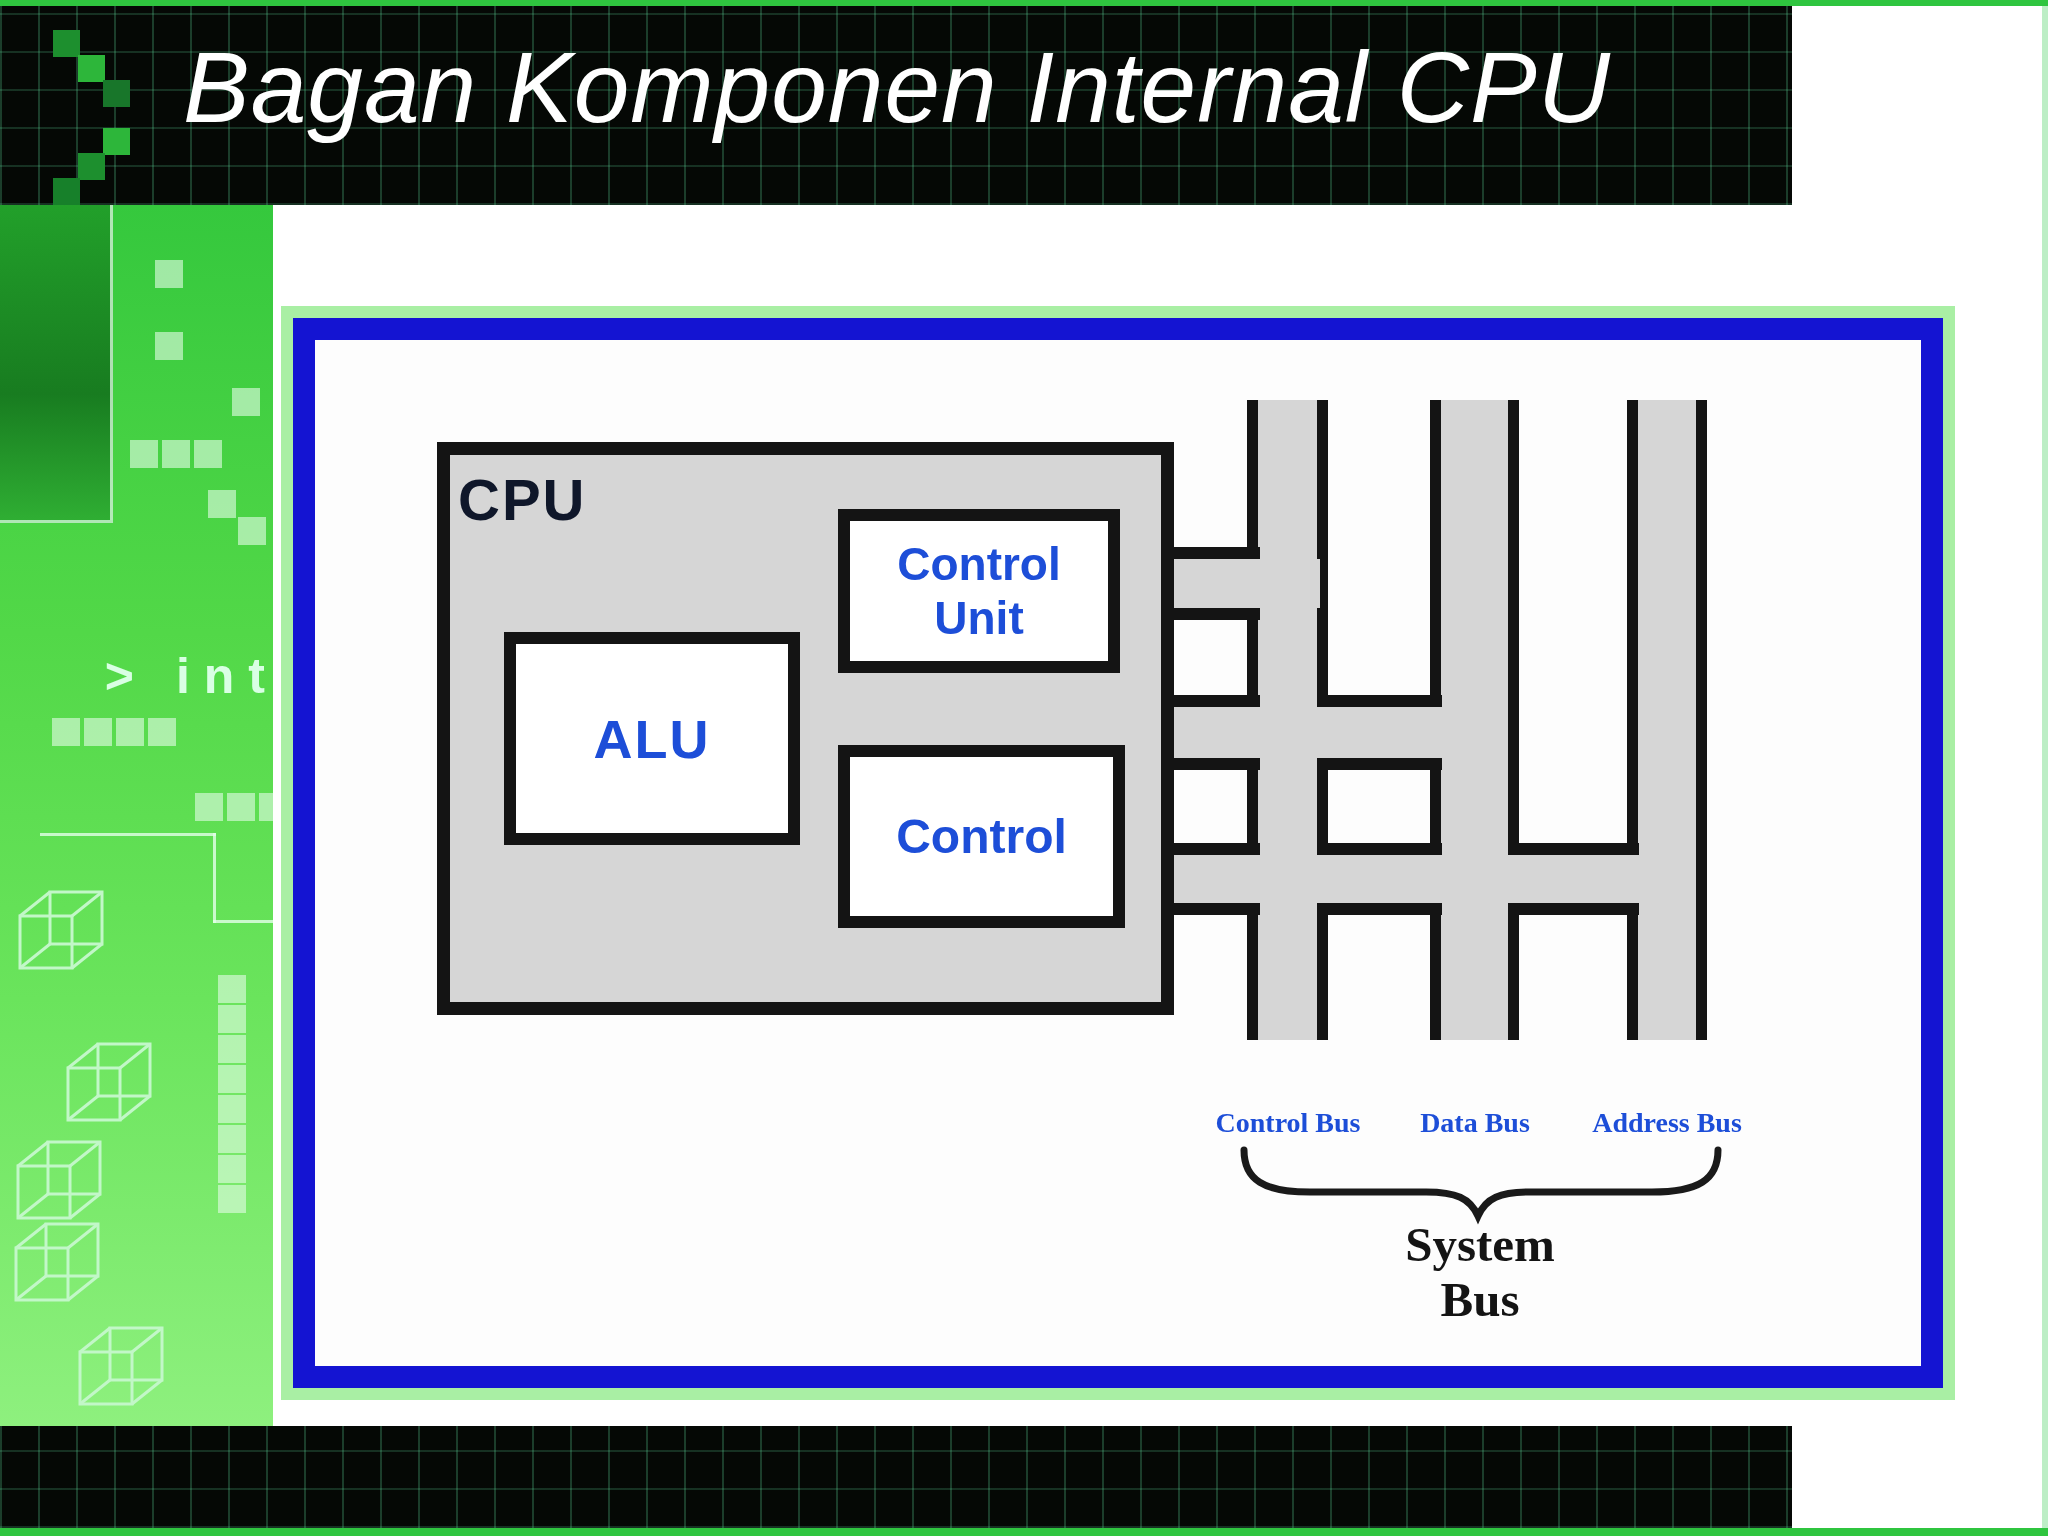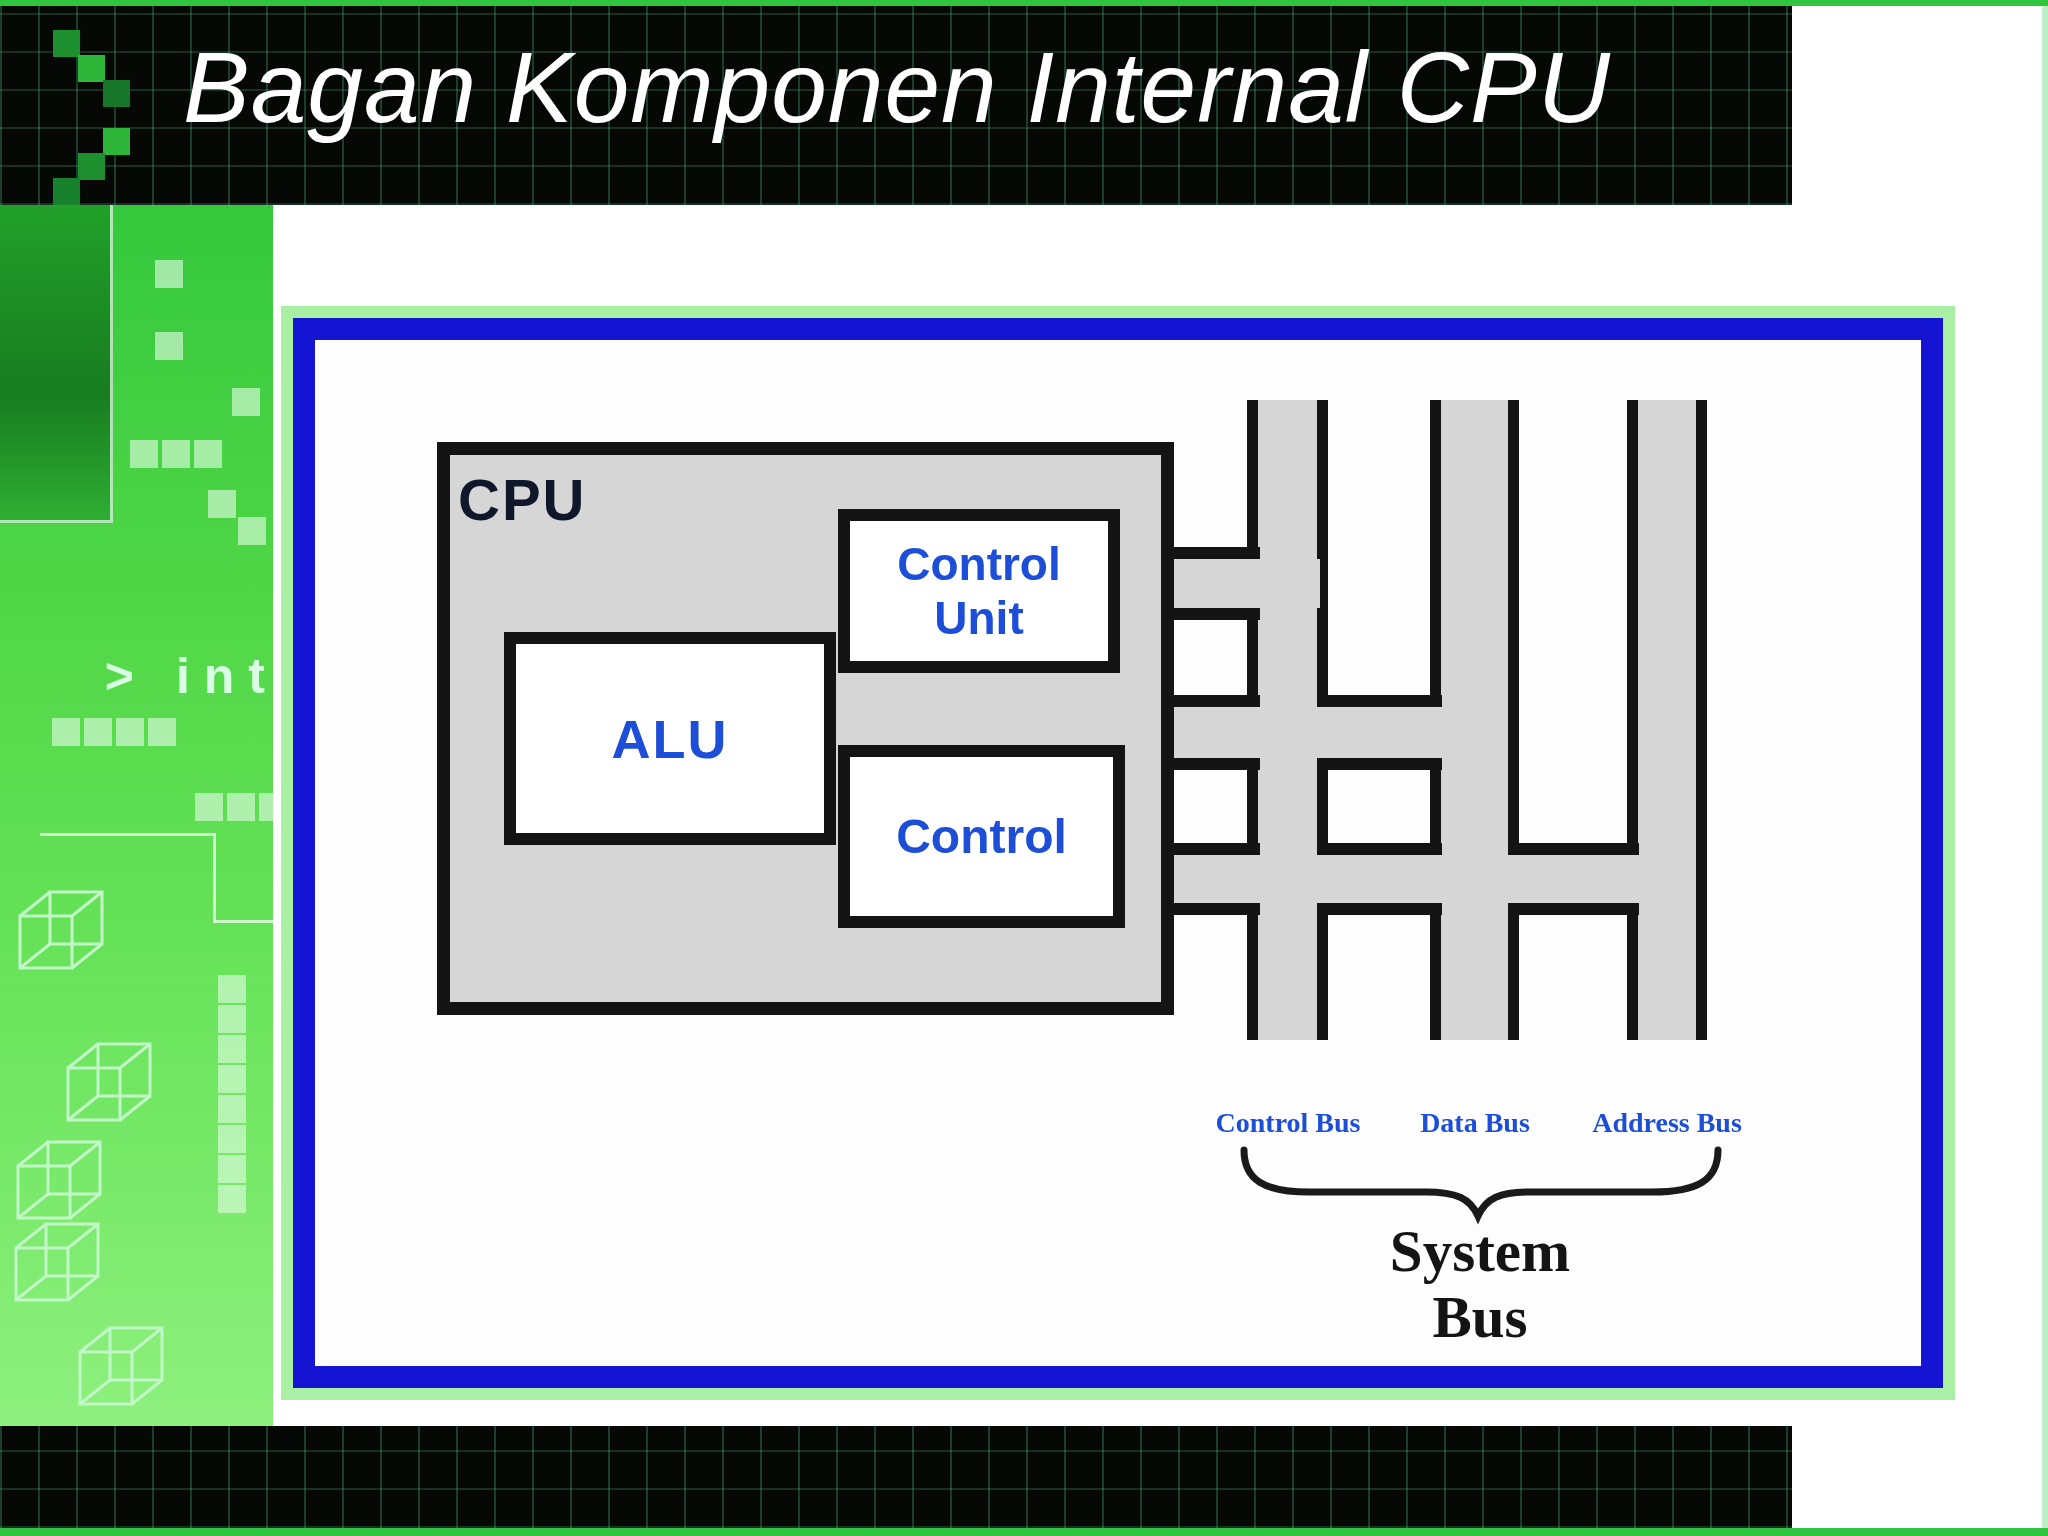--- a/index.html
+++ b/index.html
@@ -68,21 +68,21 @@
   .cpu-box{
     left:437px;top:442px;width:737px;height:573px;box-sizing:border-box;
     background:var(--diagram-gray);border:13px solid var(--diagram-line);
   }
   .cpu-label{left:458px;top:466px;font-size:58px;font-weight:700;color:#0f172a;letter-spacing:2px;}
   .inner-box{
     box-sizing:border-box;background:#ffffff;border:12px solid var(--diagram-line);
     display:flex;align-items:center;justify-content:center;text-align:center;
     color:#1d4ed8;font-weight:700;
   }
-  .alu-box{left:504px;top:632px;width:332px;height:213px;font-size:54px;letter-spacing:2px;}
+  .alu-box{left:504px;top:632px;width:296px;height:213px;font-size:54px;letter-spacing:2px;}
   .cu-box{left:838px;top:509px;width:282px;height:164px;font-size:46px;line-height:1.18;}
   .reg-box{left:838px;top:745px;width:287px;height:183px;font-size:48px;}
 
   .bus{
     box-sizing:border-box;top:400px;height:640px;background:var(--diagram-gray);
     border-left:11px solid var(--diagram-line);border-right:11px solid var(--diagram-line);
   }
   .bus-control{left:1247px;width:81px;}
   .bus-data{left:1430px;width:89px;}
   .bus-address{left:1627px;width:80px;}
@@ -93,21 +93,21 @@
   .bus-label{
     top:1107px;color:#1d4ed8;font-family:"Liberation Serif",serif;font-weight:700;
     font-size:28px;line-height:1.14;text-align:center;
   }
   .bus-label-control{left:1188px;width:200px;}
   .bus-label-data{left:1385px;width:180px;}
   .bus-label-address{left:1567px;width:200px;}
 
   .system-bus-label{
     left:1380px;top:1218px;width:200px;text-align:center;
-    color:#141414;font-family:"Liberation Serif",serif;font-weight:700;font-size:59px;line-height:1.12;
+    color:#141414;font-family:"Liberation Serif",serif;font-weight:700;font-size:49px;line-height:1.12;
   }
 </style>
 </head>
 <body>
 
 <div class="slide">
 
   <div class="band band-top">
     <div class="page-title">Bagan Komponen Internal CPU</div>
 

